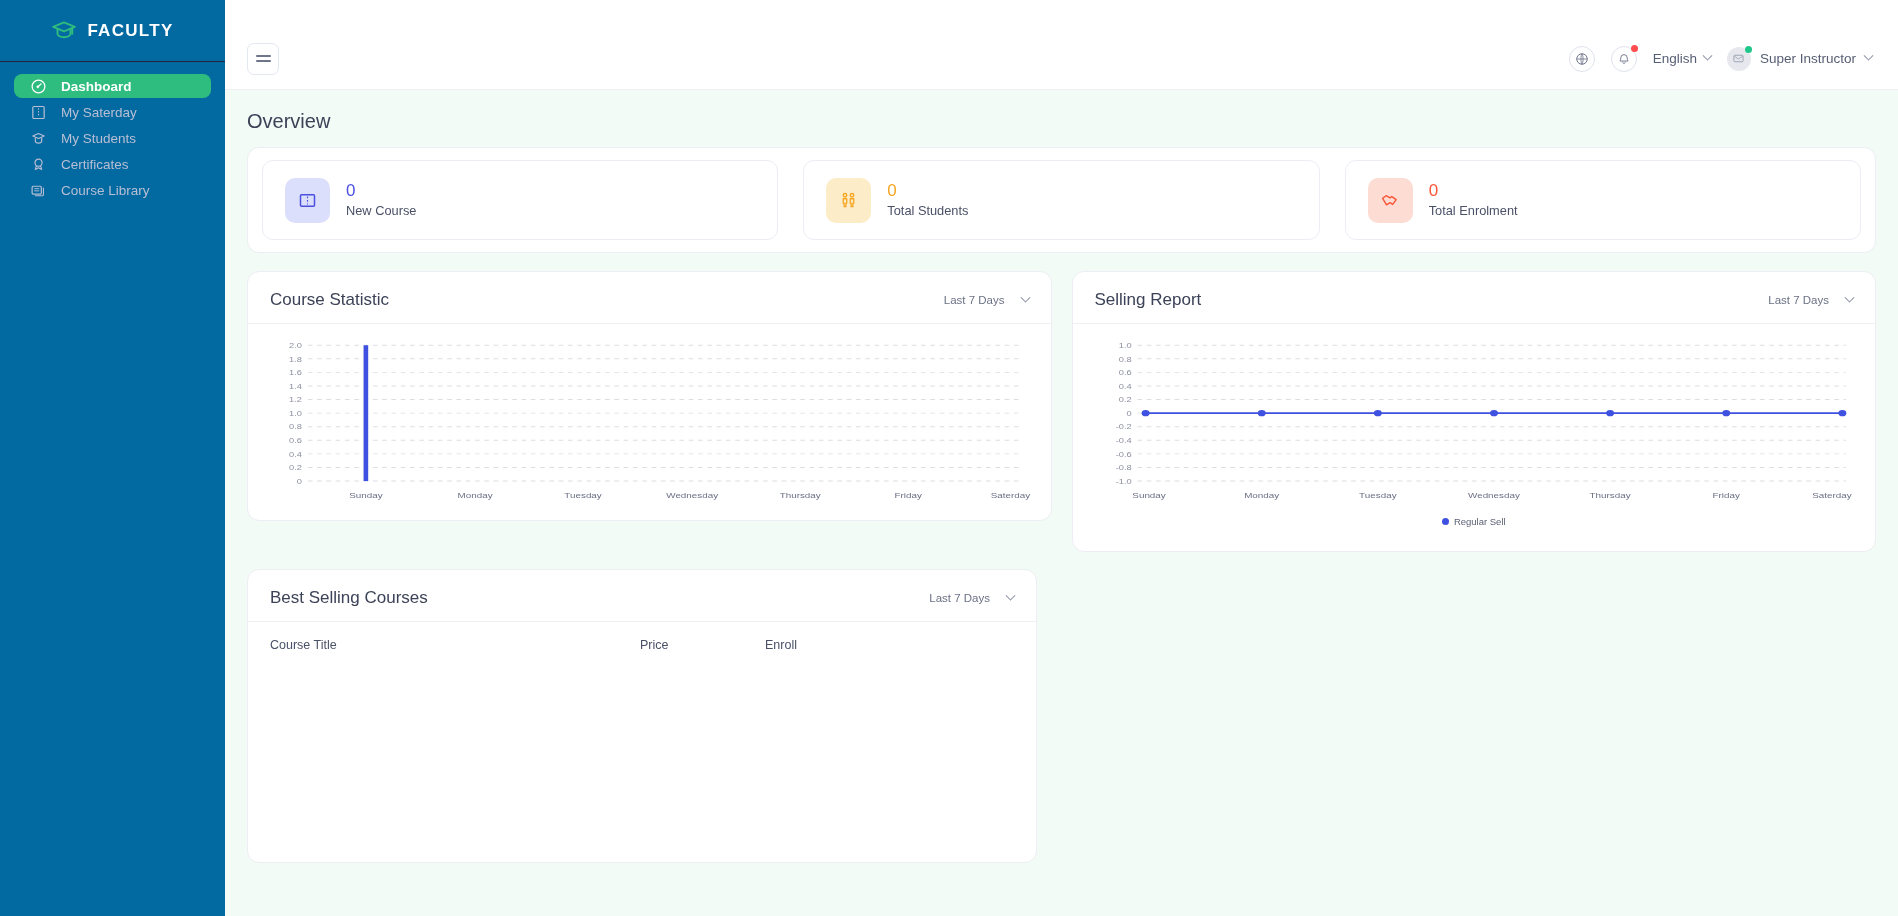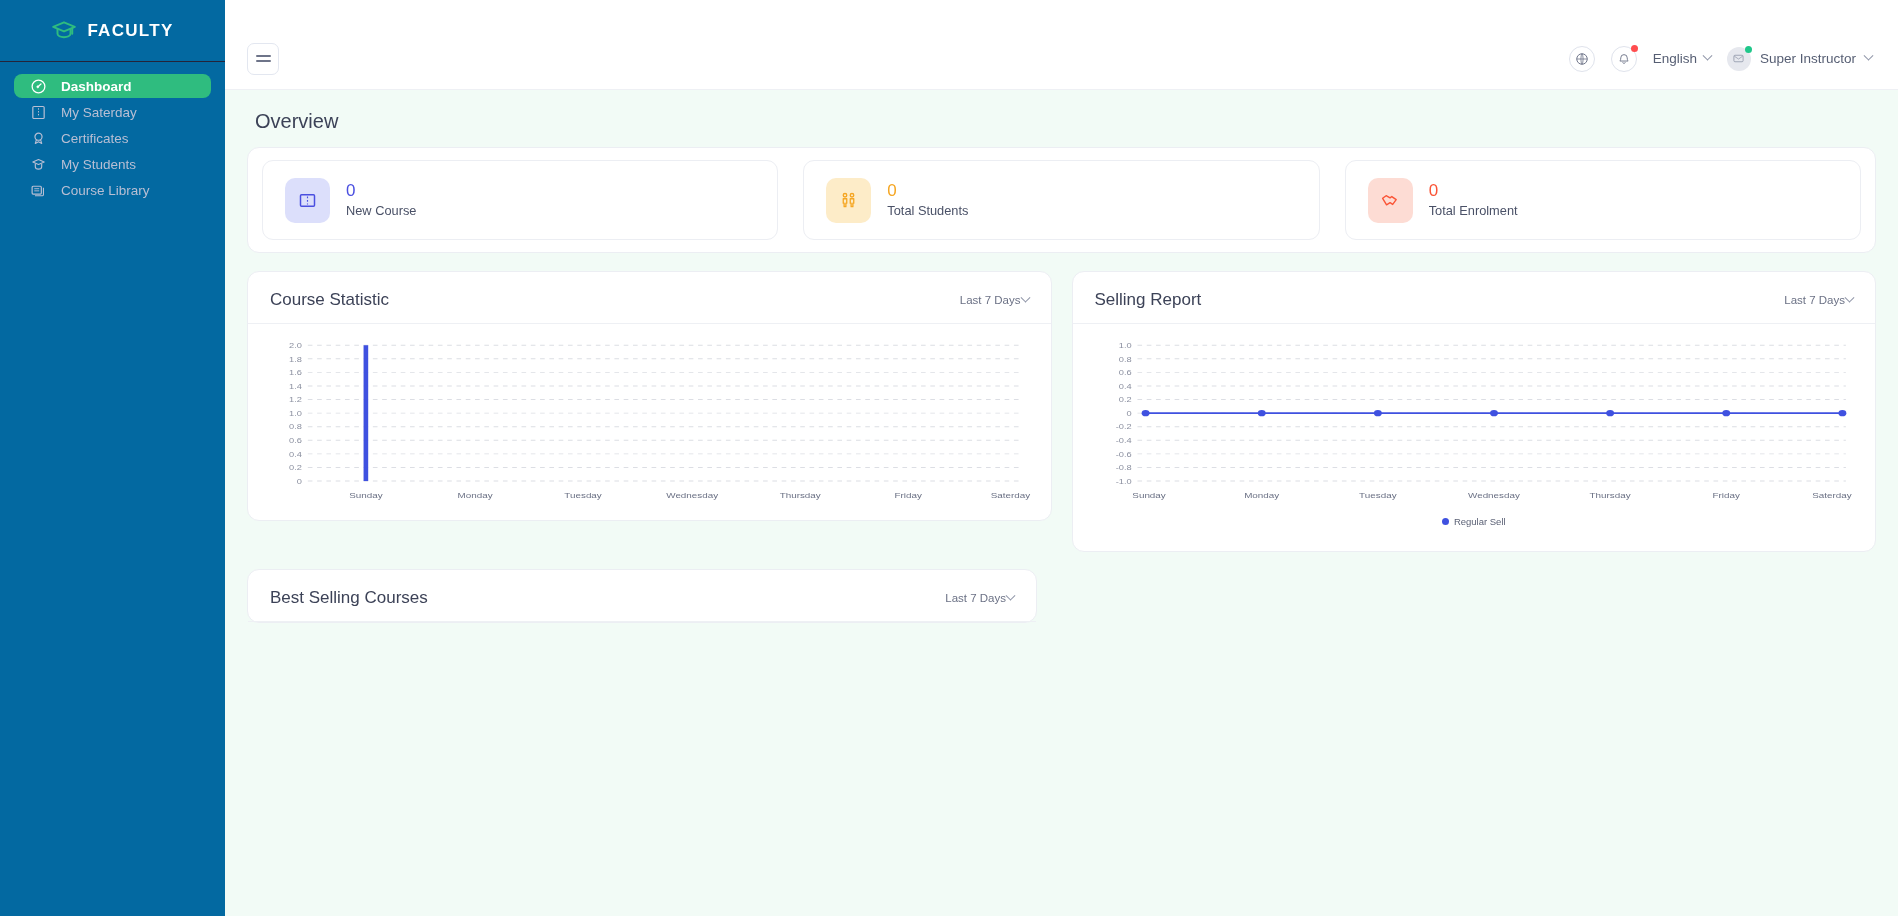--- a/index.html
+++ b/index.html
@@ -76,21 +76,21 @@
   }
   .avatar .online {
     position: absolute; top: -1px; right: -1px;
     width: 7px; height: 7px; border-radius: 50%; background: #1fc78a;
   }
   .user-name { color: #565e73; font-size: 13.5px; }
 
   
   .content { flex: 1 1 auto; overflow: hidden; padding: 0 0 0 0; position: relative; }
   .page-title {
-    font-size: 20px; color: #3c4257; padding: 20px 0 0 30px; font-weight: normal;
+    font-size: 20px; color: #3c4257; padding: 20px 0 0 22px; font-weight: normal;
   }
 
   .card-row {
     margin: 14px 22px 0 22px;
     background: #ffffff;
     border: 1px solid #eceef3;
     border-radius: 12px;
     display: flex; gap: 25px;
     padding: 12px 14px;
   }
@@ -117,21 +117,21 @@
     border: 1px solid #eceef3;
     border-radius: 12px;
     flex: 1 1 0; min-width: 0;
   }
   .panel-head {
     display: flex; align-items: center; justify-content: space-between;
     padding: 18px 22px 13px 22px;
     border-bottom: 1px solid #eef0f4;
   }
   .panel-title { font-size: 17px; color: #3c4257; font-weight: normal; }
-  .panel-filter { font-size: 11.5px; color: #6b7185; display: flex; align-items: center; gap: 1px; cursor: pointer; }
+  .panel-filter { font-size: 11.5px; color: #6b7185; display: flex; align-items: center; gap: 17px; cursor: pointer; }
 
   .chart-wrap { padding: 14px 18px 10px 18px; }
   .chart { position: relative; width: 100%; height: 172px; }
   .chart svg { display: block; width: 100%; height: 172px; }
   .legend { display: flex; align-items: center; justify-content: center; gap: 5px; padding: 6px 0 14px 0; }
   .legend-dot { width: 7px; height: 7px; border-radius: 50%; background: #3f51e0; }
   .legend-lbl { font-size: 9.5px; color: #5b6175; }
 
   
   .bottom-row { display: flex; gap: 20px; margin: 17px 22px 0 22px; align-items: center; }
@@ -178,35 +178,35 @@
             <rect x="4" y="3.5" width="16" height="17" rx="1.6" stroke="currentColor" stroke-width="1.7"></rect>
             <path d="M12 6v11" stroke="currentColor" stroke-width="1.4" stroke-dasharray="2 2"></path>
           </svg>
         </span>
         <span>My Saterday</span>
       </div>
 
       <div class="nav-item">
         <span class="ico">
           <svg viewBox="0 0 24 24" fill="none" width="17" height="17">
-            <circle cx="12" cy="9.5" r="5" stroke="currentColor" stroke-width="1.7"></circle>
-            <path d="M9 14l-1.5 5 4.5-2.3L16.5 19 15 14" stroke="currentColor" stroke-width="1.6" stroke-linejoin="round"></path>
+            <path d="M4 8.5 12 5l8 3.5-8 3.5z" stroke="currentColor" stroke-width="1.6" stroke-linejoin="round"></path>
+            <path d="M7.5 11v4c0 2 2 3.5 4.5 3.5s4.5-1.5 4.5-3.5v-4" stroke="currentColor" stroke-width="1.6"></path>
           </svg>
         </span>
-        <span>Certificates</span>
+        <span>My Students</span>
       </div>
 
       <div class="nav-item">
         <span class="ico">
           <svg viewBox="0 0 24 24" fill="none" width="17" height="17">
-            <path d="M4 8.5 12 5l8 3.5-8 3.5z" stroke="currentColor" stroke-width="1.6" stroke-linejoin="round"></path>
-            <path d="M7.5 11v4c0 2 2 3.5 4.5 3.5s4.5-1.5 4.5-3.5v-4" stroke="currentColor" stroke-width="1.6"></path>
+            <circle cx="12" cy="9.5" r="5" stroke="currentColor" stroke-width="1.7"></circle>
+            <path d="M9 14l-1.5 5 4.5-2.3L16.5 19 15 14" stroke="currentColor" stroke-width="1.6" stroke-linejoin="round"></path>
           </svg>
         </span>
-        <span>My Students</span>
+        <span>Certificates</span>
       </div>
 
       <div class="nav-item">
         <span class="ico">
           <svg viewBox="0 0 24 24" fill="none" width="17" height="17">
             <rect x="3" y="6" width="13" height="11" rx="1.3" stroke="currentColor" stroke-width="1.7"></rect>
             <path d="M19 8v10a1.3 1.3 0 0 1-1.3 1.3H7" stroke="currentColor" stroke-width="1.5"></path>
             <path d="M6 9.5h7M6 12.5h7" stroke="currentColor" stroke-width="1.3"></path>
           </svg>
         </span>
@@ -433,19 +433,27 @@
 
       <section class="bottom-row">
         <div class="panel table-panel">
           <div class="panel-head">
             <span class="panel-title">Best Selling Courses</span>
             <span class="panel-filter">
               <span>Last 7 Days</span>
               <span class="chev chev-sm"></span>
             </span>
           </div>
+          <div class="bsc-body">
+            <div class="bsc-head-row">
+              <span class="col-title">Course Title</span>
+              <span class="col-price">Price</span>
+              <span class="col-enroll">Enroll</span>
+            </div>
+            <div></div>
+          </div>
         </div>
         <div class="spacer-right"></div>
       </section>
 
     </div>
   </div>
 </div>
 
 </body></html>

